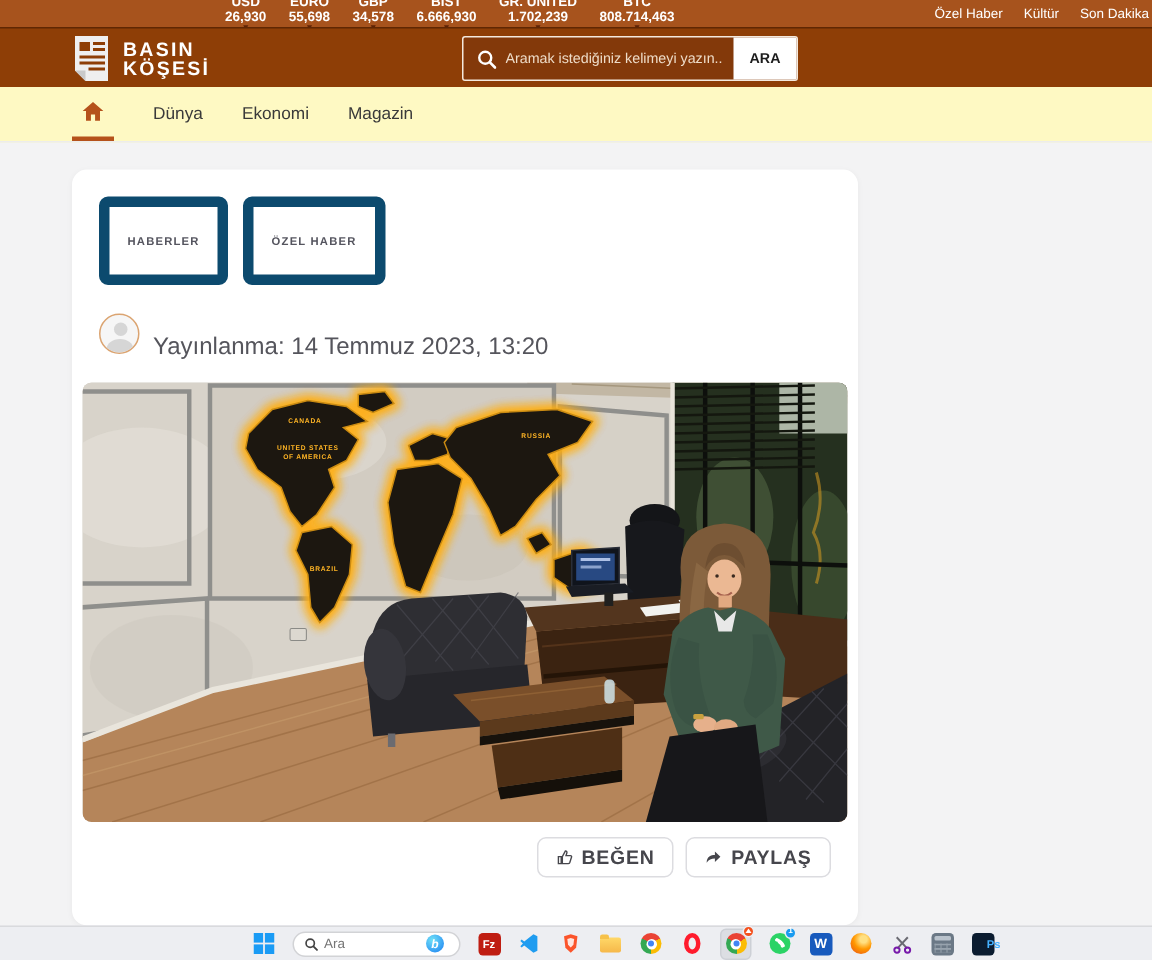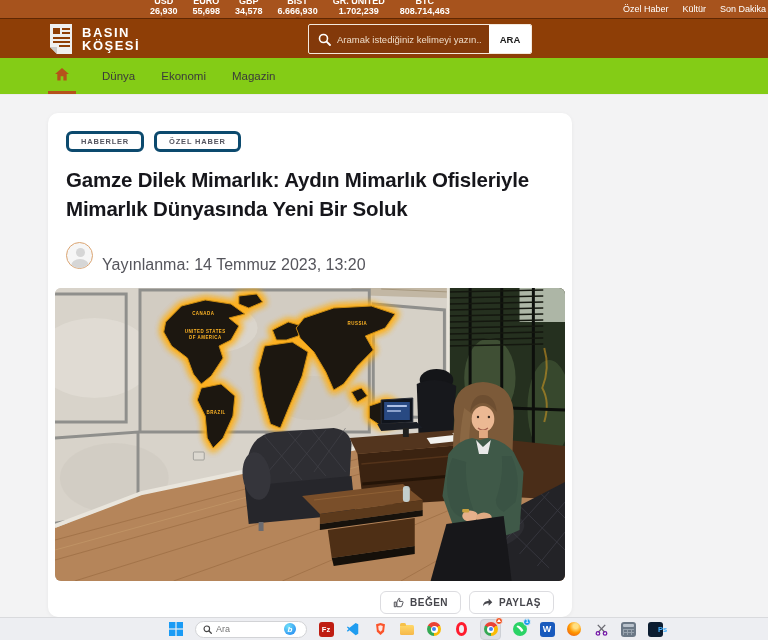--- a/index.html
+++ b/index.html
@@ -23,49 +23,49 @@
   .searchbar { position:absolute; left:308px; top:5px; width:224px; height:30px;
                border:1px solid #f4e9dd; background:#83390a; display:flex; align-items:center; border-radius:2px; }
   .search-input { flex:1; min-width:0; background:transparent; border:0; outline:0;
                   color:#f6e8d9; font-size:9.5px; padding:0 6px; }
   .search-input::placeholder { color:#eedcc8; }
   .ara-btn { width:42px; height:28px; background:#fff; color:#1c1c1c; font-weight:bold;
              font-size:9.5px; border:0; border-radius:0 1px 1px 0; cursor:pointer; }
   .mag { margin-left:9px; flex:0 0 auto; }
 
   
-  .nav { height:37px; background:#84cc16; border-bottom:1px solid #ececec; display:flex;
+  .nav { height:37px; background:#fef9c3; border-bottom:1px solid #ececec; display:flex;
          align-items:stretch; padding-left:48px; gap:26px; }
   .nav-home { display:flex; align-items:center; border-bottom:3px solid #b5521b; padding:0 7px; }
   .nav-link { display:flex; align-items:center; font-size:11.5px; color:#3a3a3a; cursor:pointer; }
 
   
   .content { position:absolute; top:96px; bottom:23px; left:0; right:0; background:#f3f3f4; }
   .card { position:absolute; left:48px; top:17px; width:524px; bottom:0; background:#fff;
           border-radius:10px; box-shadow:0 1px 4px rgba(0,0,0,.05); overflow:hidden; }
   .card-pad { padding:0 18px; }
   .badges { display:flex; gap:10px; padding-top:18px; }
-  .badge { border:3px solid #0c4a6e; border-radius:6px; padding:3px 12px; font-size:7.5px;
+  .badge { border:7px solid #0c4a6e; border-radius:6px; padding:18px 12px; font-size:7.5px;
            font-weight:bold; letter-spacing:.8px; color:#55555f; cursor:pointer; }
   .title { margin-top:13px; font-size:20.5px; line-height:1.42; font-weight:bold;
            color:#16161b; letter-spacing:-.2px; }
   .author { display:flex; gap:9px; margin-top:13px; align-items:center; }
   .avatar { width:27px; height:27px; border-radius:50%; border:1px solid #dba471;
             background:#f6f6f6; position:relative; overflow:hidden; flex:0 0 auto; }
   .avatar::before { content:""; position:absolute; top:5px; left:9px; width:9px; height:9px;
                     border-radius:50%; background:#d6d6d6; }
   .avatar::after { content:""; position:absolute; top:16px; left:4px; width:18px; height:14px;
                    border-radius:50% 50% 0 0; background:#d6d6d6; }
   .author-name { font-size:11px; font-weight:bold; color:#1f1f24; }
   .author-meta { font-size:16px; color:#55555c; margin-top:20px; }
   .figure { margin:14px 7px 0; height:293px; border-radius:6px; overflow:hidden; background:#d8d3ca; }
   .figure svg { display:block; width:100%; height:100%; }
   .actions { display:flex; justify-content:flex-end; gap:8px; padding:10px 18px 12px; }
   .act-btn { display:flex; align-items:center; gap:6px; border:1px solid #dcdce0; background:#fff;
-             border-radius:6px; padding:5px 12px; font-size:10px; font-weight:bold;
+             border-radius:6px; padding:5px 12px; font-size:13px; font-weight:bold;
              letter-spacing:.5px; color:#46464c; cursor:pointer; }
 
   
   .taskbar { position:absolute; left:0; right:0; bottom:0; height:23px; background:#edeef2;
              border-top:1px solid #d9dadd; display:flex; align-items:center; gap:11px;
              padding-left:168px; }
   .tb-search { width:112px; height:17px; background:#fff; border:1px solid #d2d3d6;
                border-radius:9px; display:flex; align-items:center; gap:4px; padding:0 3px 0 7px; }
   .tb-search input { border:0; outline:0; width:64px; font-size:9px; background:transparent; color:#333; }
   .bing { width:12px; height:12px; border-radius:50%; flex:0 0 auto;
@@ -189,21 +189,20 @@
   <div class="nav-link">Magazin</div>
 </div>
 
 <div class="content">
   <div class="card">
     <div class="card-pad">
       <div class="badges">
         <span class="badge">HABERLER</span>
         <span class="badge">ÖZEL HABER</span>
       </div>
-      <h1 class="title">Gamze Dilek Mimarlık: Aydın Mimarlık Ofisleriyle Mimarlık Dünyasında Yeni Bir Soluk</h1>
       <div class="author">
         <div class="avatar"></div>
         <div>
           <div class="author-meta">Yayınlanma: 14 Temmuz 2023, 13:20</div>
         </div>
       </div>
     </div>
 
     <div class="figure">
       <svg viewBox="0 0 516 293" preserveAspectRatio="none">

